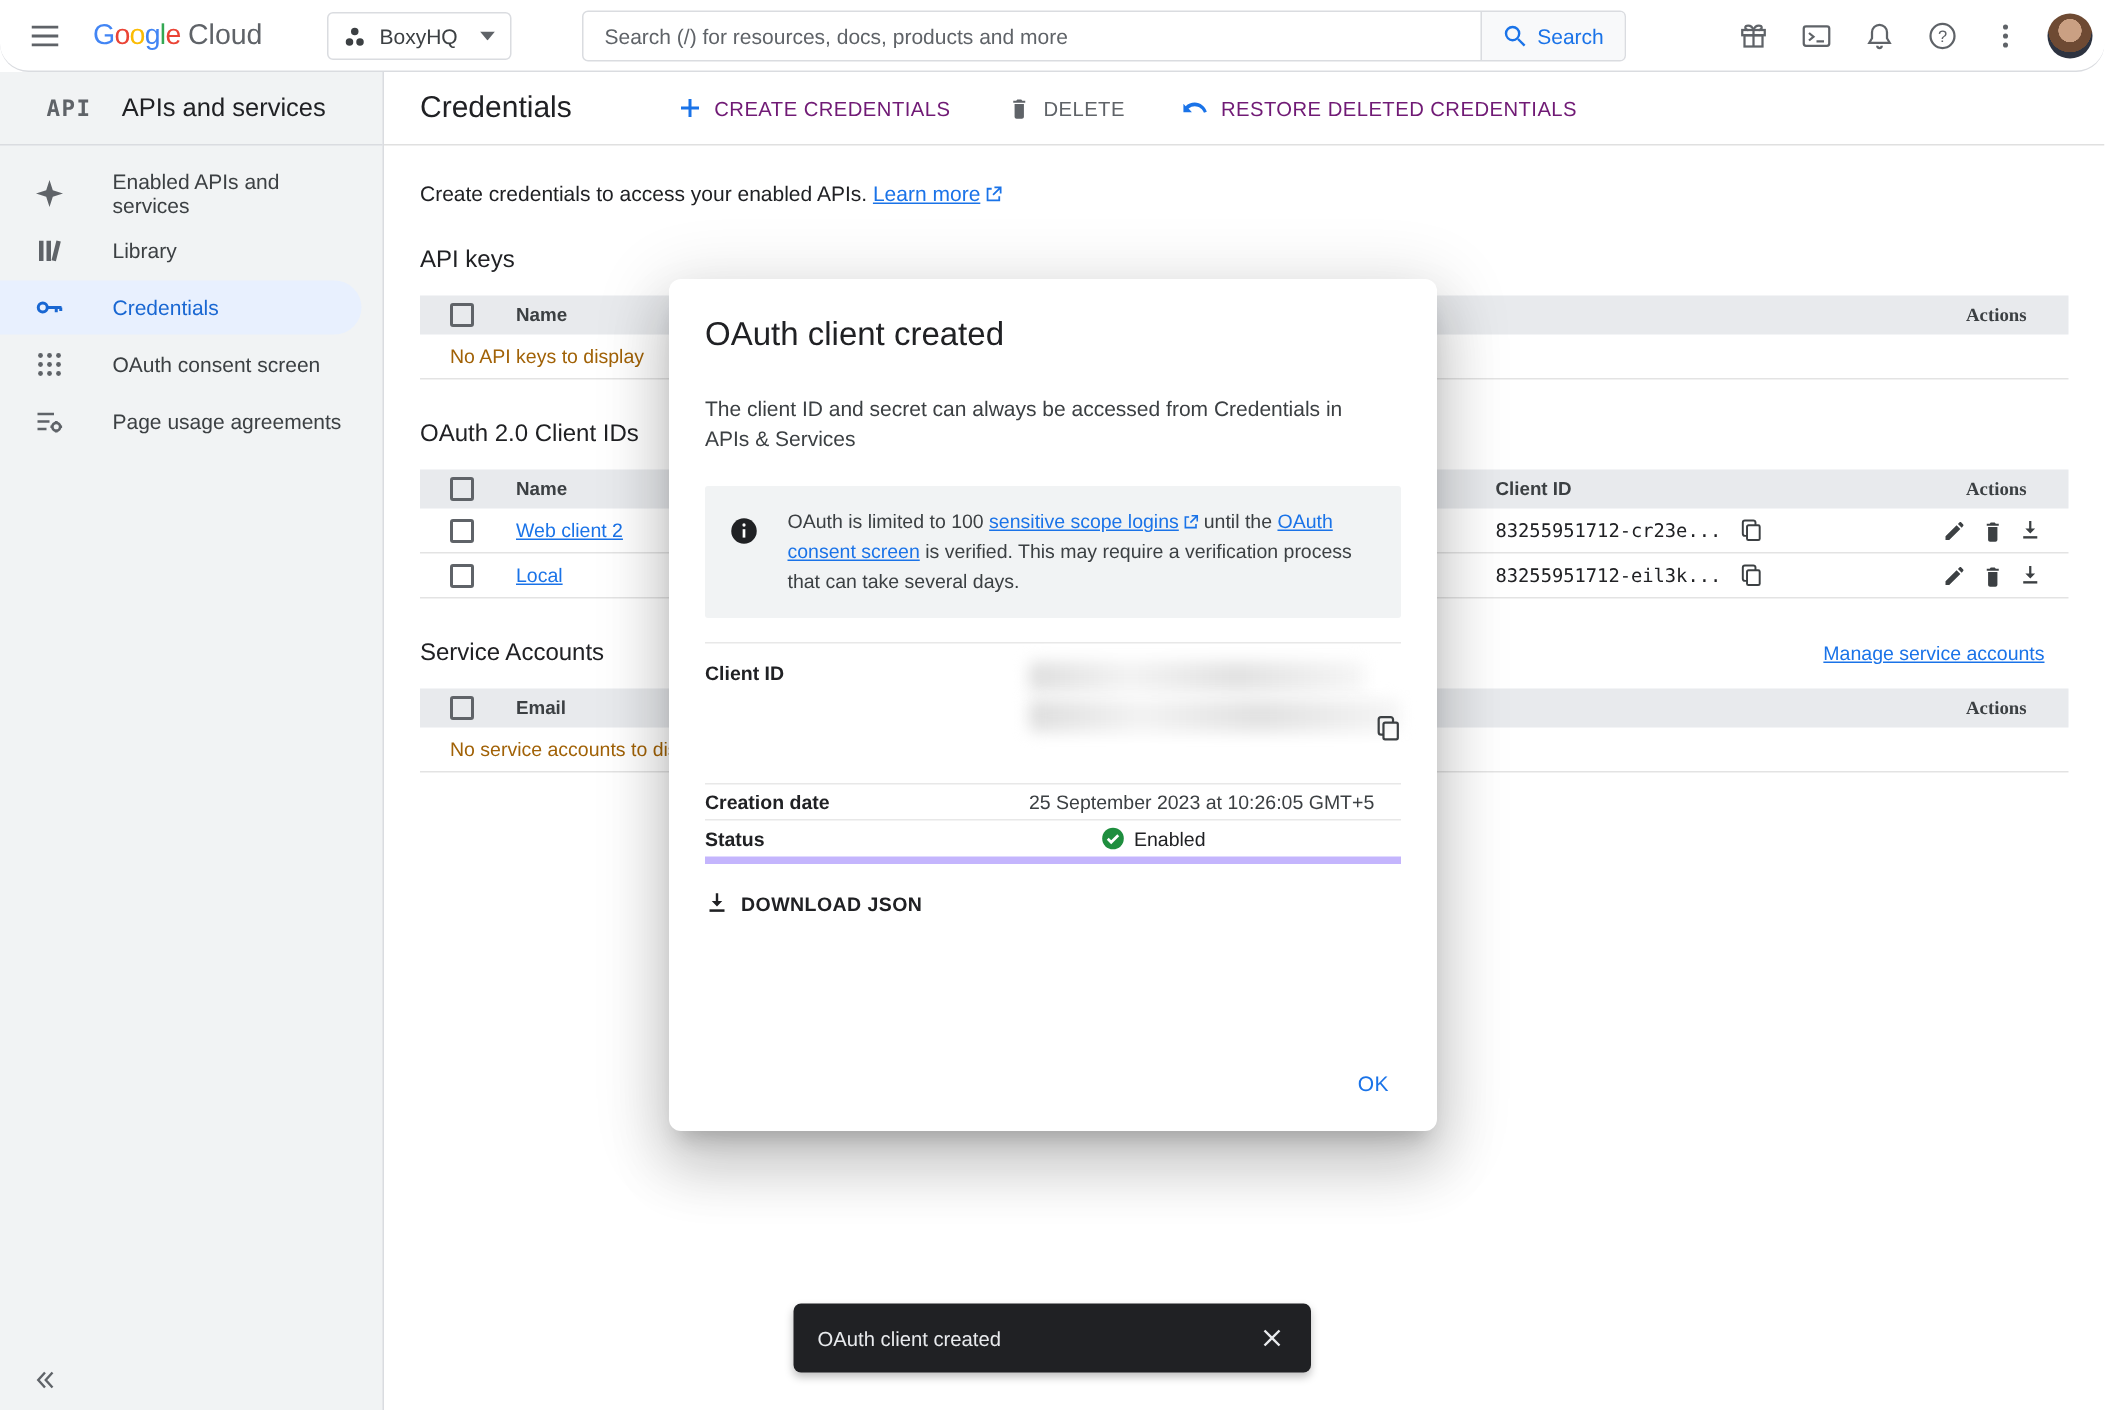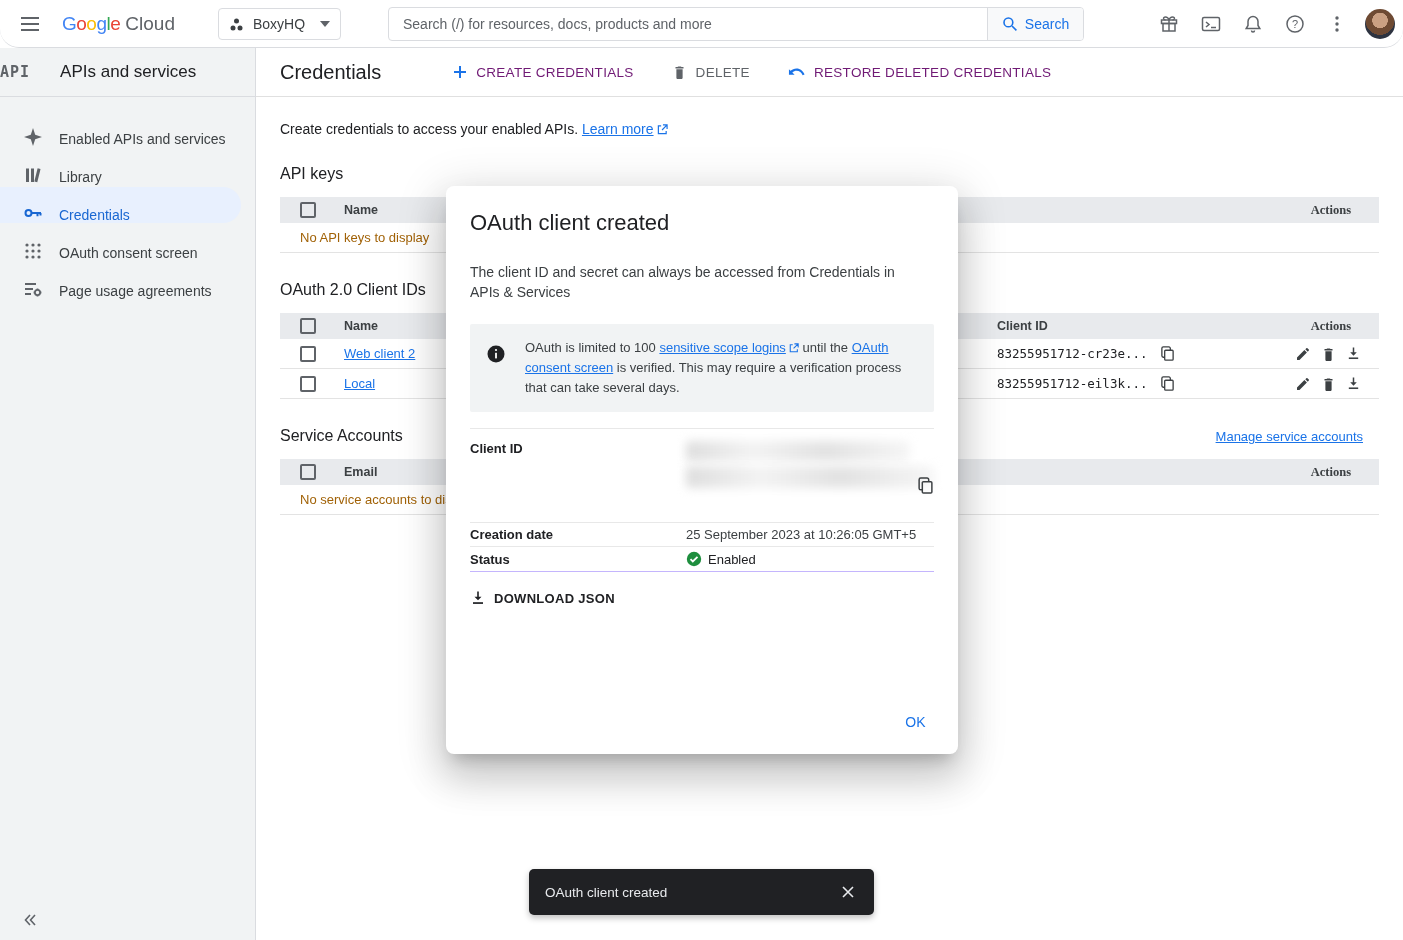--- a/index.html
+++ b/index.html
@@ -41,26 +41,26 @@
   }
   .topbar-right { position:absolute; right:8px; top:0; height:48px; display:flex; align-items:center; gap:2px; }
   .icon-btn { width:40px; height:40px; border:none; background:none; display:flex; align-items:center; justify-content:center; color:#5f6368; cursor:pointer; border-radius:50%; }
   .avatar {
     width:30px; height:30px; border-radius:50%; margin-left:6px; cursor:pointer; border:none;
     background:radial-gradient(circle at 50% 38%, #caa083 0 32%, #6e4a33 33% 60%, #2d3340 61%);
   }
 
   
   .sidebar { position:absolute; top:48px; left:0; bottom:0; width:256px; background:#f1f3f4; border-right:1px solid #dadce0; z-index:5; }
-  .sidebar-head { height:49px; border-bottom:1px solid #dadce0; display:flex; align-items:center; gap:30px; padding-left:0; }
+  .sidebar-head { height:49px; border-bottom:1px solid #dadce0; display:flex; align-items:center; gap:20px; padding-left:31px; }
   .api-glyph { font-family:"DejaVu Sans Mono",monospace; font-weight:bold; font-size:15px; letter-spacing:1px; color:#5f6368; }
   .sidebar-title { font-size:17px; color:#202124; }
   .nav { padding-top:12px; }
   .nav-item {
-    height:36px; margin:2px 14px 2px 0; display:flex; align-items:flex-end; gap:16px;
+    height:36px; margin:2px 14px 2px 0; display:flex; align-items:center; gap:32px;
     padding-left:23px; font-size:14px; color:#3c4043; cursor:pointer;
     border-radius:0 18px 18px 0;
   }
   .nav-item .nicon { width:20px; height:20px; color:#5f6368; flex:none; }
   .nav-item.selected { background:#e8f0fe; color:#1967d2; font-weight:500; }
   .nav-item.selected .nicon { color:#1967d2; }
   .collapse-btn { position:absolute; left:22px; bottom:12px; background:none; border:none; cursor:pointer; color:#5f6368; }
 
   
   .main { position:absolute; top:48px; left:256px; right:0; bottom:0; background:#fff; }
@@ -101,21 +101,21 @@
   .dialog-title { font-size:22px; font-weight:400; color:#202124; margin-bottom:26px; }
   .dialog-body { font-size:14px; color:#3c4043; line-height:20px; margin-bottom:22px; width:440px; }
   .notice { background:#f1f3f4; border-radius:2px; padding:14px 16px; display:flex; gap:19px; }
   .notice-text { font-size:13px; line-height:20px; color:#3c4043; width:392px; }
   .notice-ic { color:#202124; flex:none; margin-top:6px; }
   .fields { margin-top:16px; }
   .frow { display:flex; border-top:1px solid #e8e8e8; }
   .frow.idrow { padding:12px 0 34px 0; }
   .frow.secretrow { padding:8px 0 10px 0; }
   .frow.small { padding:4px 0; align-items:center; }
-  .frow.last { border-bottom:1px solid #c4b5fd; }
+  .frow.last { border-bottom:5px solid #c4b5fd;gap:48px; }
   .flabel { width:216px; font-size:13px; font-weight:bold; color:#202124; }
   .fvalue { flex:1; position:relative; font-size:13px; color:#3c4043; }
   .blob { border-radius:4px; filter:blur(5px); background:linear-gradient(90deg,#dedede,#f3f3f3 30%,#e2e2e2 62%,#f6f6f6); }
   .blob1 { width:224px; height:20px; }
   .blob2 { width:248px; height:22px; margin-top:5px; }
   .blob3 { width:226px; height:34px; }
   .copy-float { position:absolute; right:0; background:none; border:none; cursor:pointer; color:#3c4043; }
   .status-val { display:flex; align-items:center; gap:6px; color:#202124; }
   .download-btn {
     margin-top:12px; display:flex; align-items:center; gap:8px; border:none; background:none;

